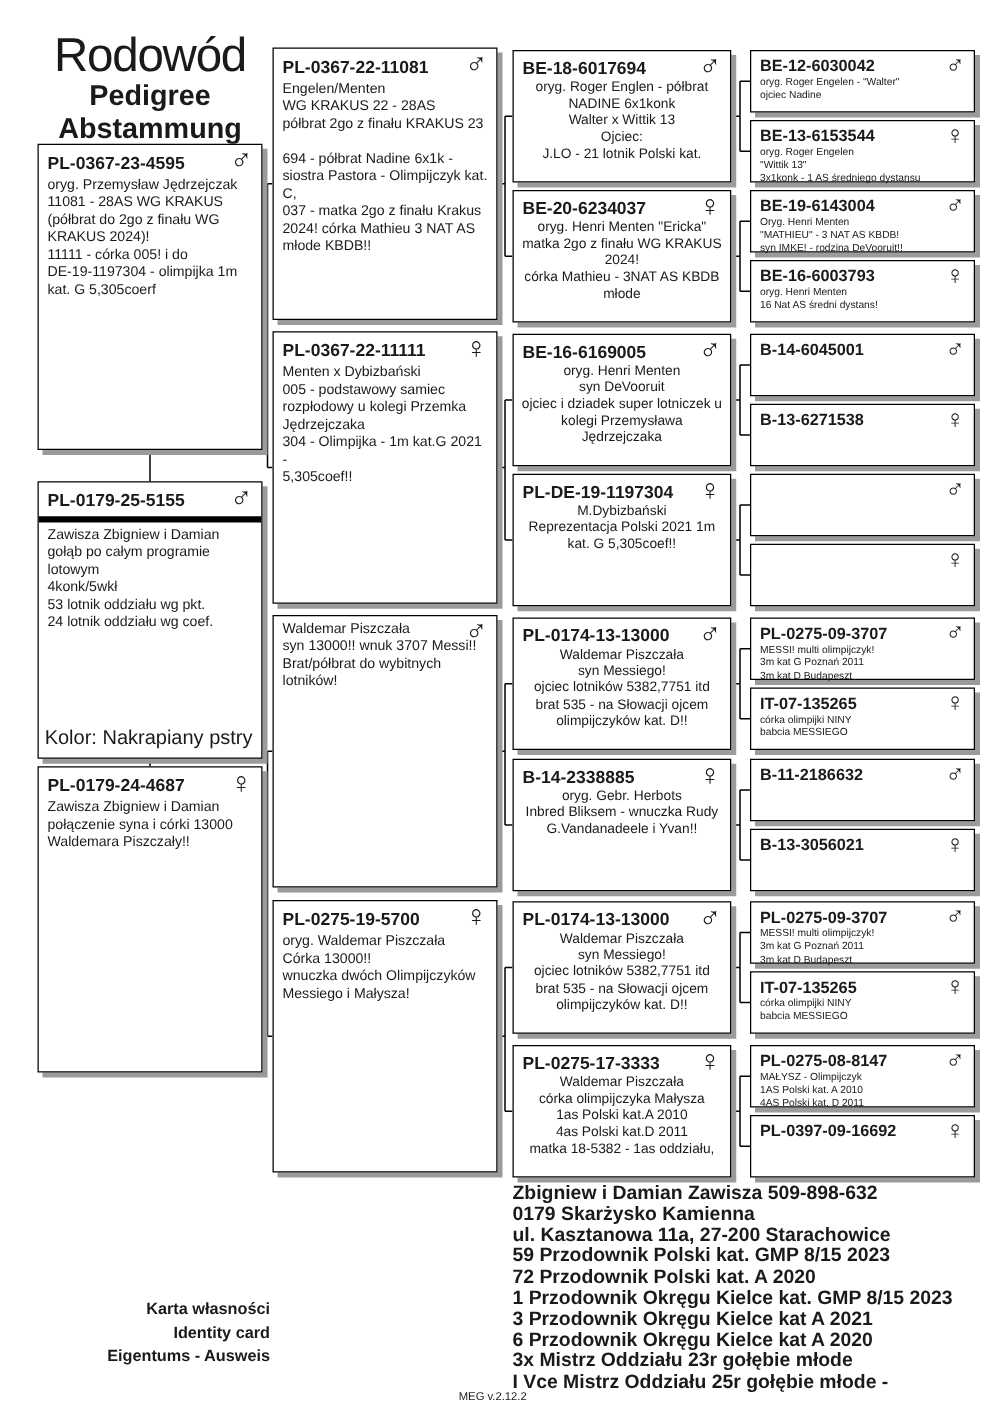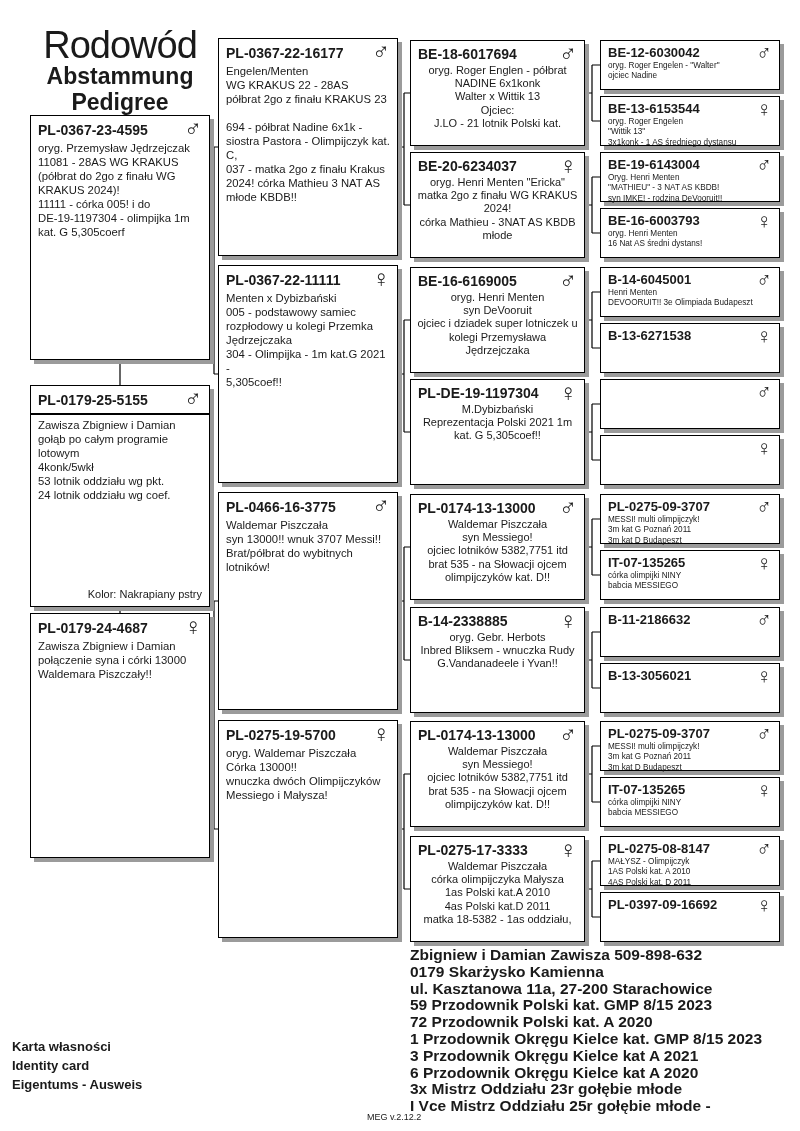--- a/index.html
+++ b/index.html
@@ -15,24 +15,24 @@
     box-shadow:4px 4px 0 #9b9b9b;
   }
   .box .sex{position:absolute;top:1px;right:7px;font-size:24px;font-weight:normal;line-height:1;}
   .box .id{font-weight:bold;font-size:14px;padding:6px 30px 0 7px;white-space:nowrap;overflow:hidden;}
   .box .body{font-size:11.3px;padding:3px 7px 2px 7px;white-space:pre-line;line-height:1.24;}
   .box.mid .id{font-size:14px;padding-top:5px;}
   .box.mid .body{font-size:11px;line-height:1.2;padding:2px 6px;text-align:center;}
   .box.small .id{font-size:13px;padding:4px 28px 0 7px;}
   .box.small .body{font-size:8.2px;line-height:1.25;padding:1px 7px;}
   .box.small .sex{font-size:21px;top:1px;}
-  .box.hdr-line .id{border-bottom:2px solid #000000;padding-bottom:5px;margin-right:0;padding-right:30px;}
-  .box .footer{position:absolute;bottom:6px;right:7px;font-size:11px;}
+  .box.hdr-line .id{border-bottom:5px solid #000000;padding-bottom:5px;margin-right:0;padding-right:30px;}
+  .box .footer{position:absolute;bottom:6px;right:7px;font-size:16px;}
   .connectors{position:absolute;left:0;top:0;pointer-events:none;}
-  .owner{position:absolute;left:12px;top:1038px;width:190px;text-align:left;
+  .owner{position:absolute;left:26px;top:1038px;width:190px;text-align:right;
          font-weight:bold;font-size:13px;line-height:1.45;}
   .results{position:absolute;left:410px;top:947px;font-weight:bold;font-size:15.5px;line-height:16.8px;white-space:nowrap;}
   .meg{position:absolute;left:367px;top:1112px;font-size:9px;}
 </style>
 </head>
 <body>
 
 <svg class="connectors" width="800" height="1131">
   <path fill="none" stroke="#000" stroke-width="1.2" d="
     M210 237 H214 M214 147 V374 M214 147 H218 M214 374 H218
@@ -47,22 +47,22 @@
     M585 320 H592 M592 292 V348 M592 292 H600 M592 348 H600
     M585 432 H592 M592 404 V460 M592 404 H600 M592 460 H600
     M585 547 H592 M592 519 V575 M592 519 H600 M592 575 H600
     M585 660 H592 M592 632 V688 M592 632 H600 M592 688 H600
     M585 774 H592 M592 746 V802 M592 746 H600 M592 802 H600
     M585 889 H592 M592 861 V917 M592 861 H600 M592 917 H600"></path>
 </svg>
 
 <div class="title">
   <div class="main">Rodowód</div>
+  <div class="sub">Pedigree</div>
   <div class="sub">Abstammung</div>
-  <div class="sub">Pedigree</div>
 </div>
 
 <div class="box" style="left:30px;top:115px;width:180px;height:245px;">
   <div class="sex">♂</div>
   <div class="id">PL-0367-23-4595</div>
   <div class="body">oryg. Przemysław Jędrzejczak
 11081 - 28AS WG KRAKUS
 (półbrat do 2go z finału WG
 KRAKUS 2024)!
 11111 - córka 005! i do
@@ -83,21 +83,21 @@
 <div class="box" style="left:30px;top:613px;width:180px;height:245px;">
   <div class="sex">♀</div>
   <div class="id">PL-0179-24-4687</div>
   <div class="body">Zawisza Zbigniew i Damian
 połączenie syna i córki 13000
 Waldemara Piszczały!!</div>
 </div>
 
 <div class="box" style="left:218px;top:38px;width:180px;height:218px;">
   <div class="sex">♂</div>
-  <div class="id">PL-0367-22-16177</div>
+  <div class="id">PL-0367-22-11081</div>
   <div class="body">Engelen/Menten
 WG KRAKUS 22 - 28AS
 półbrat 2go z finału KRAKUS 23
 
 694 - półbrat Nadine 6x1k -
 siostra Pastora - Olimpijczyk kat.
 C,
 037 - matka 2go z finału Krakus
 2024! córka Mathieu 3 NAT AS
 młode KBDB!!</div>
@@ -107,21 +107,20 @@
   <div class="id">PL-0367-22-11111</div>
   <div class="body">Menten x Dybizbański
 005 - podstawowy samiec
 rozpłodowy u kolegi Przemka
 Jędrzejczaka
 304 - Olimpijka - 1m kat.G 2021 -
 5,305coef!!</div>
 </div>
 <div class="box" style="left:218px;top:492px;width:180px;height:218px;">
   <div class="sex">♂</div>
-  <div class="id">PL-0466-16-3775</div>
   <div class="body">Waldemar Piszczała
 syn 13000!! wnuk 3707 Messi!!
 Brat/półbrat do wybitnych
 lotników!</div>
 </div>
 <div class="box" style="left:218px;top:720px;width:180px;height:218px;">
   <div class="sex">♀</div>
   <div class="id">PL-0275-19-5700</div>
   <div class="body">oryg. Waldemar Piszczała
 Córka 13000!!
@@ -220,22 +219,20 @@
 </div>
 <div class="box small" style="left:600px;top:208px;width:180px;height:50px;">
   <div class="sex">♀</div>
   <div class="id">BE-16-6003793</div>
   <div class="body">oryg. Henri Menten
 16 Nat AS średni dystans!</div>
 </div>
 <div class="box small" style="left:600px;top:267px;width:180px;height:50px;">
   <div class="sex">♂</div>
   <div class="id">B-14-6045001</div>
-  <div class="body">Henri Menten
-DEVOORUIT!! 3e Olimpiada Budapeszt</div>
 </div>
 <div class="box small" style="left:600px;top:323px;width:180px;height:50px;">
   <div class="sex">♀</div>
   <div class="id">B-13-6271538</div>
   <div class="body"></div>
 </div>
 <div class="box small" style="left:600px;top:379px;width:180px;height:50px;">
   <div class="sex">♂</div>
   <div class="id"></div>
   <div class="body"></div>

